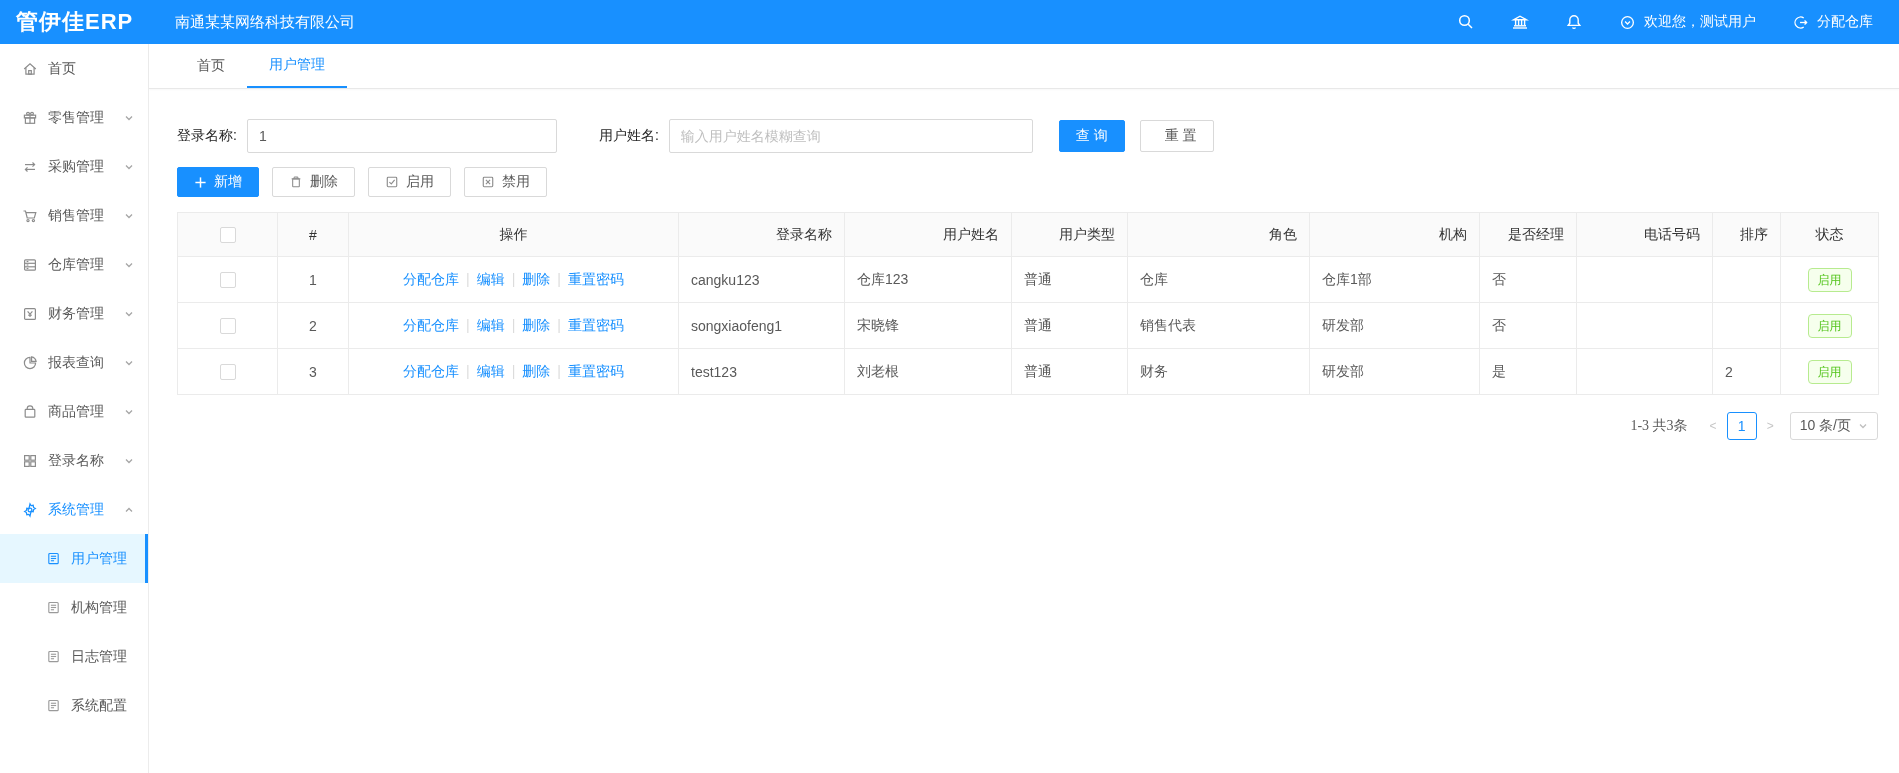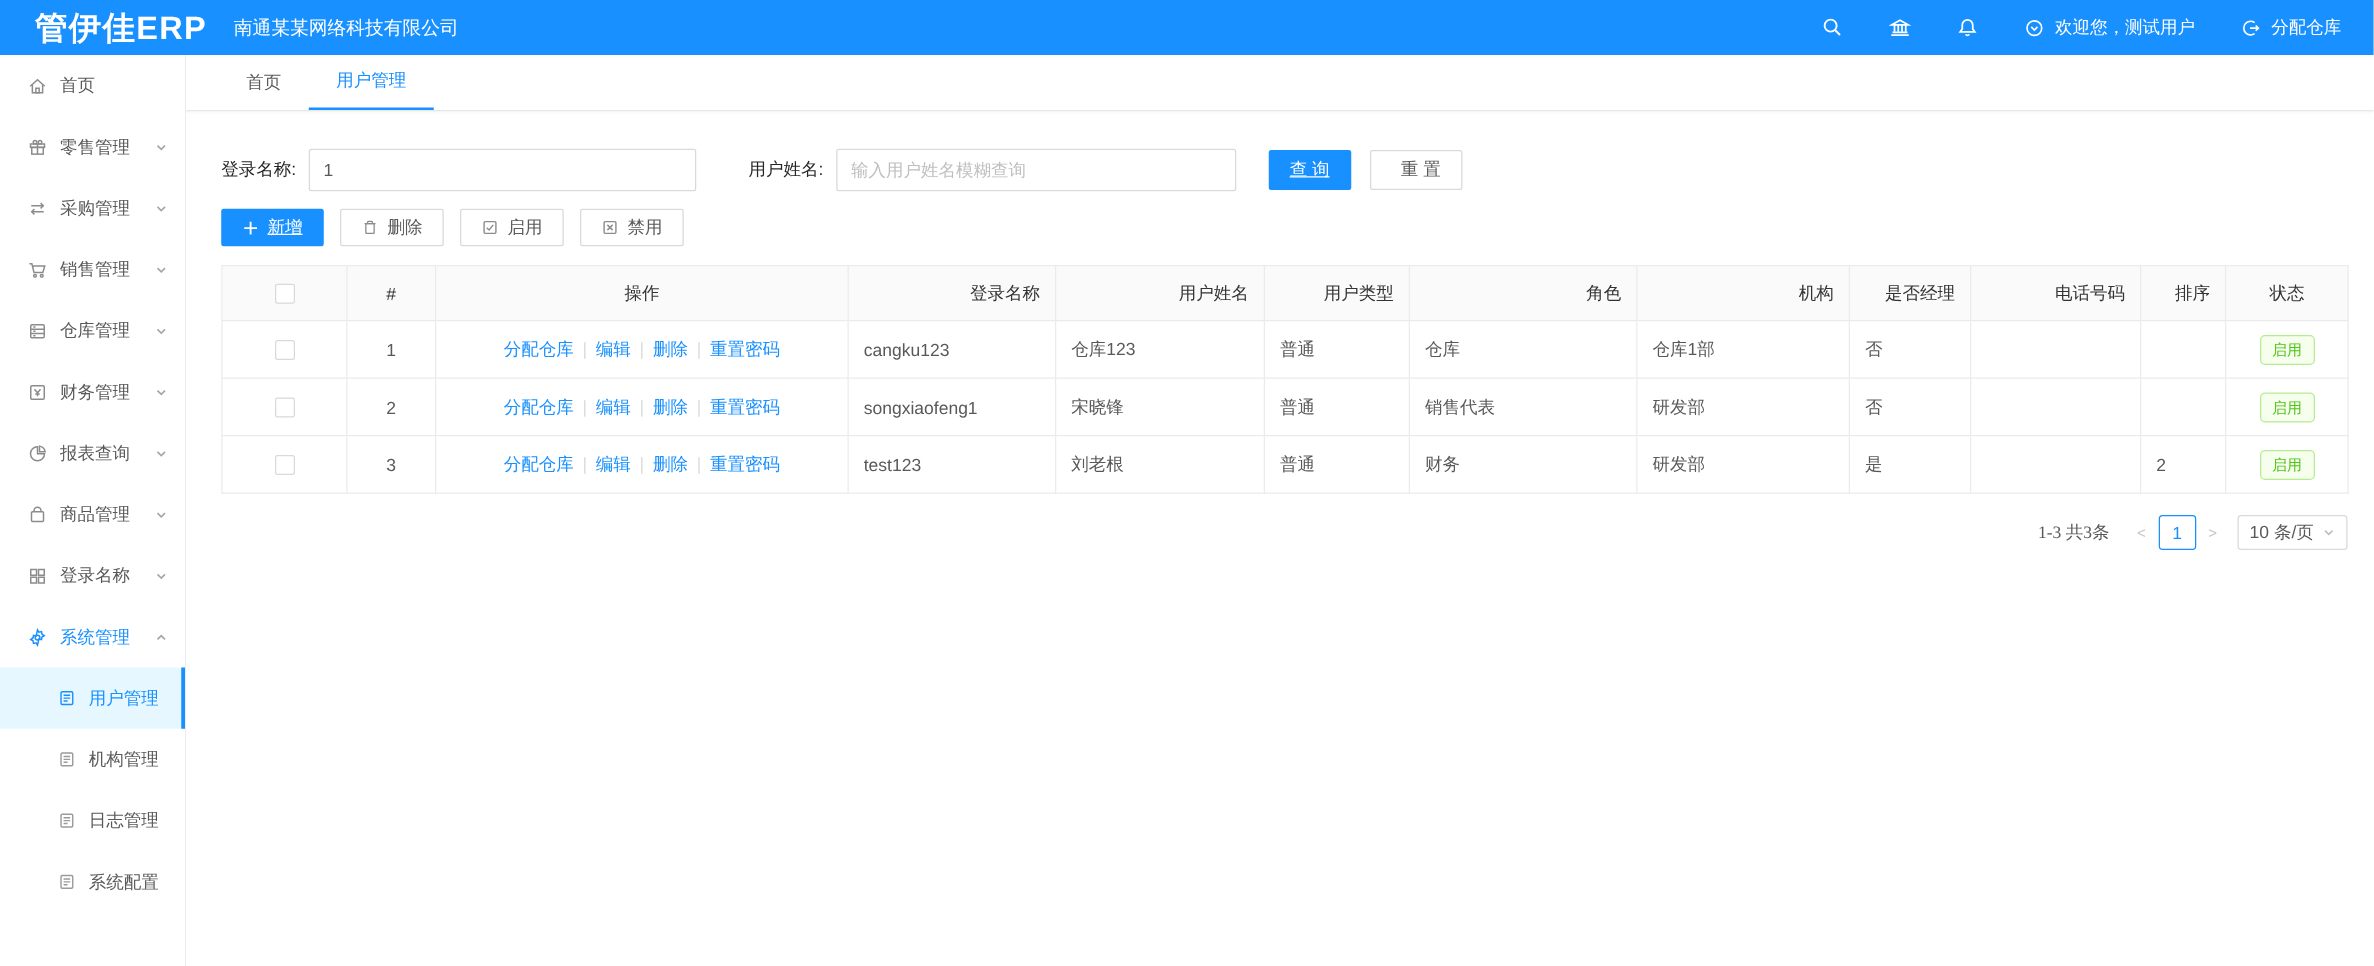--- a/index.html
+++ b/index.html
@@ -2,21 +2,21 @@
 <html><head>
 <meta charset="utf-8">
 <style>
   * { margin:0; padding:0; box-sizing:border-box; }
   html,body { width:1899px; height:773px; overflow:hidden; background:#fff;
     font-family:"Liberation Sans","DejaVu Sans",sans-serif; font-size:14px; color:#595959; }
   svg { display:block; }
 
   
   .topbar { height:44px; background:#1890ff; display:flex; align-items:center; color:#fff; }
-  .logo { width:151px; padding-left:16px; font-size:26px; font-weight:bold; letter-spacing:1px; white-space:nowrap;margin-left:12px; }
+  .logo { width:151px; padding-left:16px; font-size:22px; font-weight:bold; letter-spacing:1px; white-space:nowrap; }
   .company { font-size:15px; margin-left:24px; flex:0 0 auto; }
   .topbar-right { margin-left:auto; display:flex; align-items:center; gap:36px; padding-right:26px; }
   .top-ic { color:#fff; cursor:pointer; }
   .top-group { display:flex; align-items:center; gap:8px; font-size:14px; cursor:pointer; }
 
   
   .shell { display:flex; height:729px; }
   .sidebar { width:151px; border-right:1px solid #ececec; overflow:hidden; background:#fff; }
   .side-item { height:49px; display:flex; align-items:center; padding:0 14px 0 22px; color:#595959; cursor:pointer; }
   .side-item .ic { color:#8c8c8c; margin-right:10px; flex:0 0 auto; }
@@ -40,25 +40,25 @@
   
   .content { padding:30px 20px 0 28px; }
 
   .filter-row { display:flex; align-items:center; }
   .f-label { color:#262626; margin-right:10px; white-space:nowrap; }
   .f-input { height:34px; border:1px solid #d9d9d9; border-radius:2px; padding:0 11px; font-size:14px;
     color:#595959; outline:none; font-family:inherit; }
   .f-input::placeholder { color:#bfbfbf; }
   .in-login { width:310px; }
   .gap { width:42px; }
-  .in-user { width:320px; }
+  .in-user { width:364px; }
   .btn { height:32px; border-radius:2px; border:1px solid #d9d9d9; background:#fff; color:#595959;
     font-size:14px; padding:0 16px; cursor:pointer; display:inline-flex; align-items:center; gap:7px;
     font-family:inherit; white-space:nowrap; }
-  .btn-primary { background:#1890ff; border-color:#1890ff; color:#fff;text-decoration:underline; }
+  .btn-primary { background:#1890ff; border-color:#1890ff; color:#fff; }
   .btn-search { margin-left:26px; }
   .btn-reset { margin-left:15px;padding-left:24px; }
 
   .toolbar { display:flex; align-items:center; gap:13px; margin:14px 0 15px; }
   .btn .bic { color:#8c8c8c; }
   .btn-primary .bic { color:#fff; }
   .btn30 { height:30px; }
 
   
   table { border-collapse:collapse; table-layout:fixed; width:1701px; }

